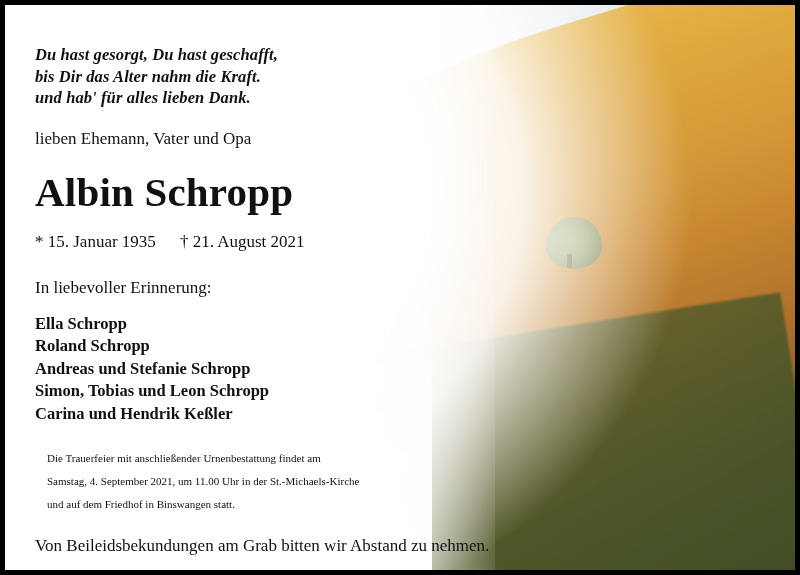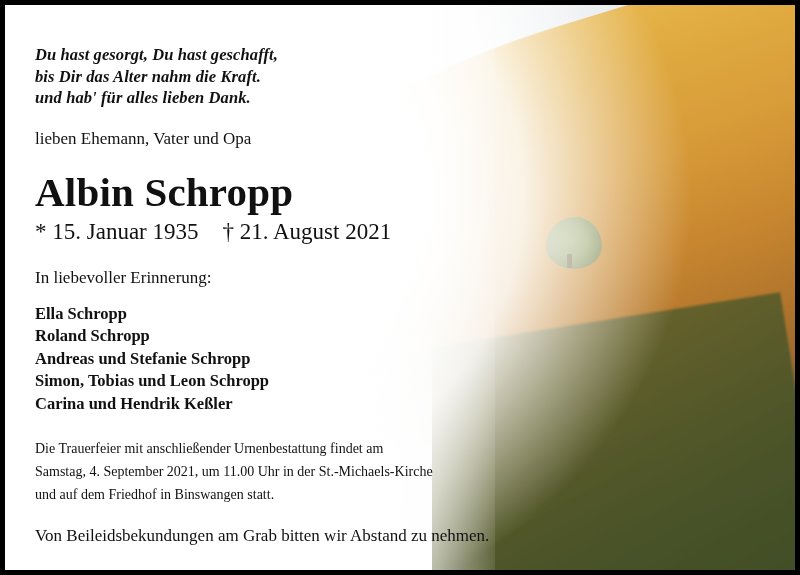--- a/index.html
+++ b/index.html
@@ -180,25 +180,25 @@
     line-height: 24px;
     margin: 0 0 18px 0;
   }
   .intro div { white-space: nowrap; }
 
   .name {
     font-size: 41px;
     font-weight: 700;
     letter-spacing: 0.2px;
     line-height: 46px;
-    margin: 0 0 6px 0;
+    margin: 0 0 16px 0;
   }
 
   .dates {
-    font-size: 23px;
+    font-size: 17px;
     line-height: 22px;
     margin: 0 0 24px 0;
   }
   .dates .gap { display: inline-block; width: 24px; }
 
   .remembrance-head {
     font-size: 17px;
     line-height: 22px;
     margin: 0 0 14px 0;
   }
@@ -207,23 +207,23 @@
     margin: 0 0 22px 0;
   }
   .mourners div {
     font-size: 16.5px;
     font-weight: 700;
     line-height: 22.5px;
     white-space: nowrap;
   }
 
   .ceremony {
-    font-size: 14px;
+    font-size: 11px;
     line-height: 23px;
-    margin: 0 0 18px 0;
+    margin: 0 0 18px 12px;
     font-family: Liberation Serif, serif;
   }
   .ceremony div { white-space: nowrap; }
 
   .condolence {
     font-size: 17px;
     line-height: 23px;
     margin: 0 0 22px 0;
   }
   .condolence div { white-space: nowrap; }

